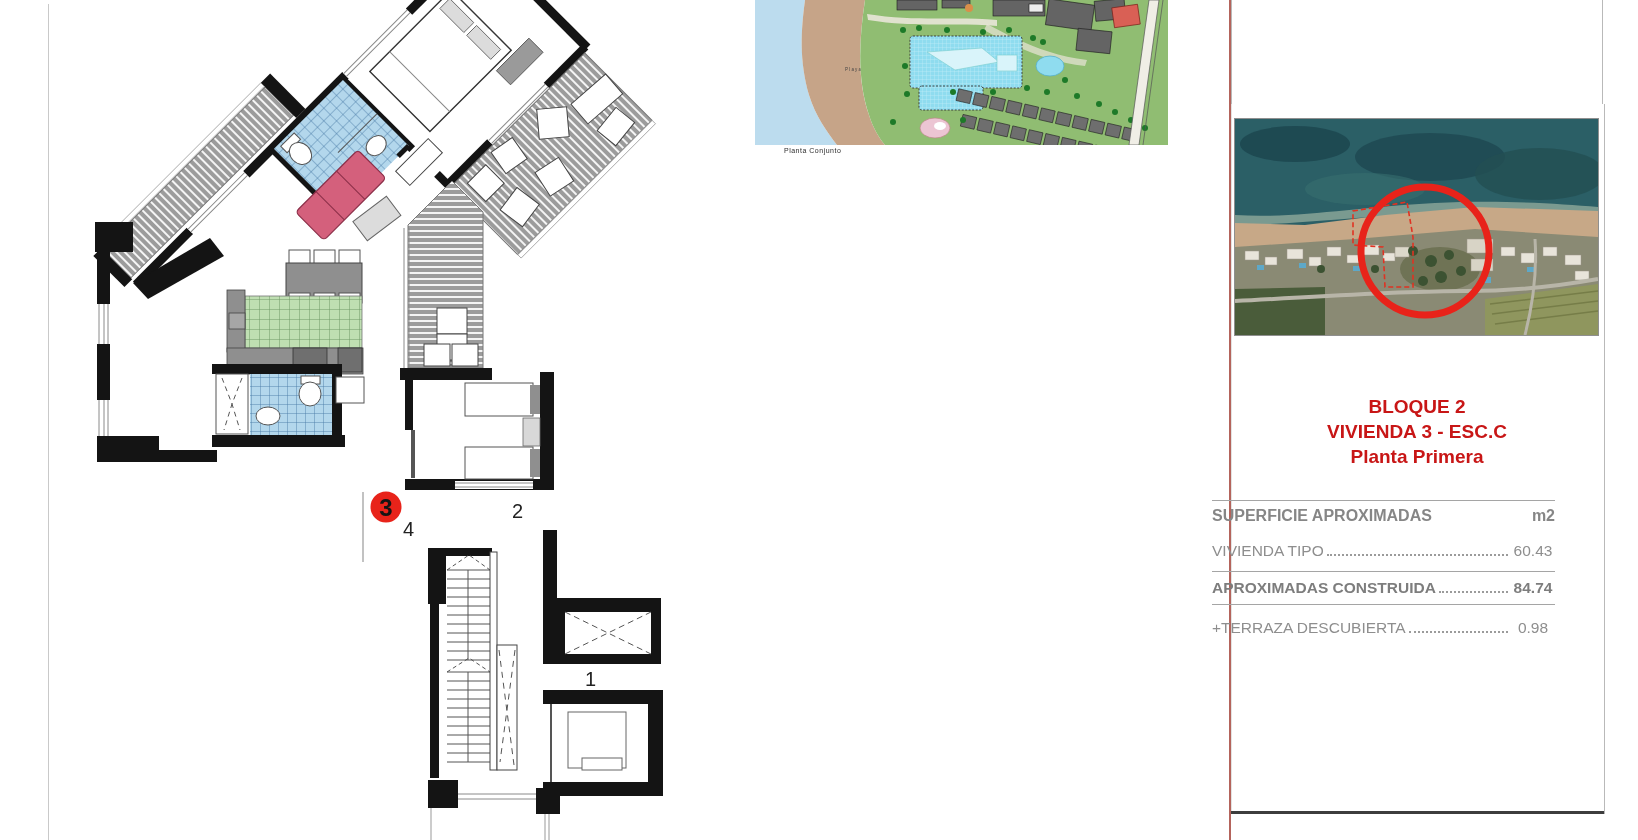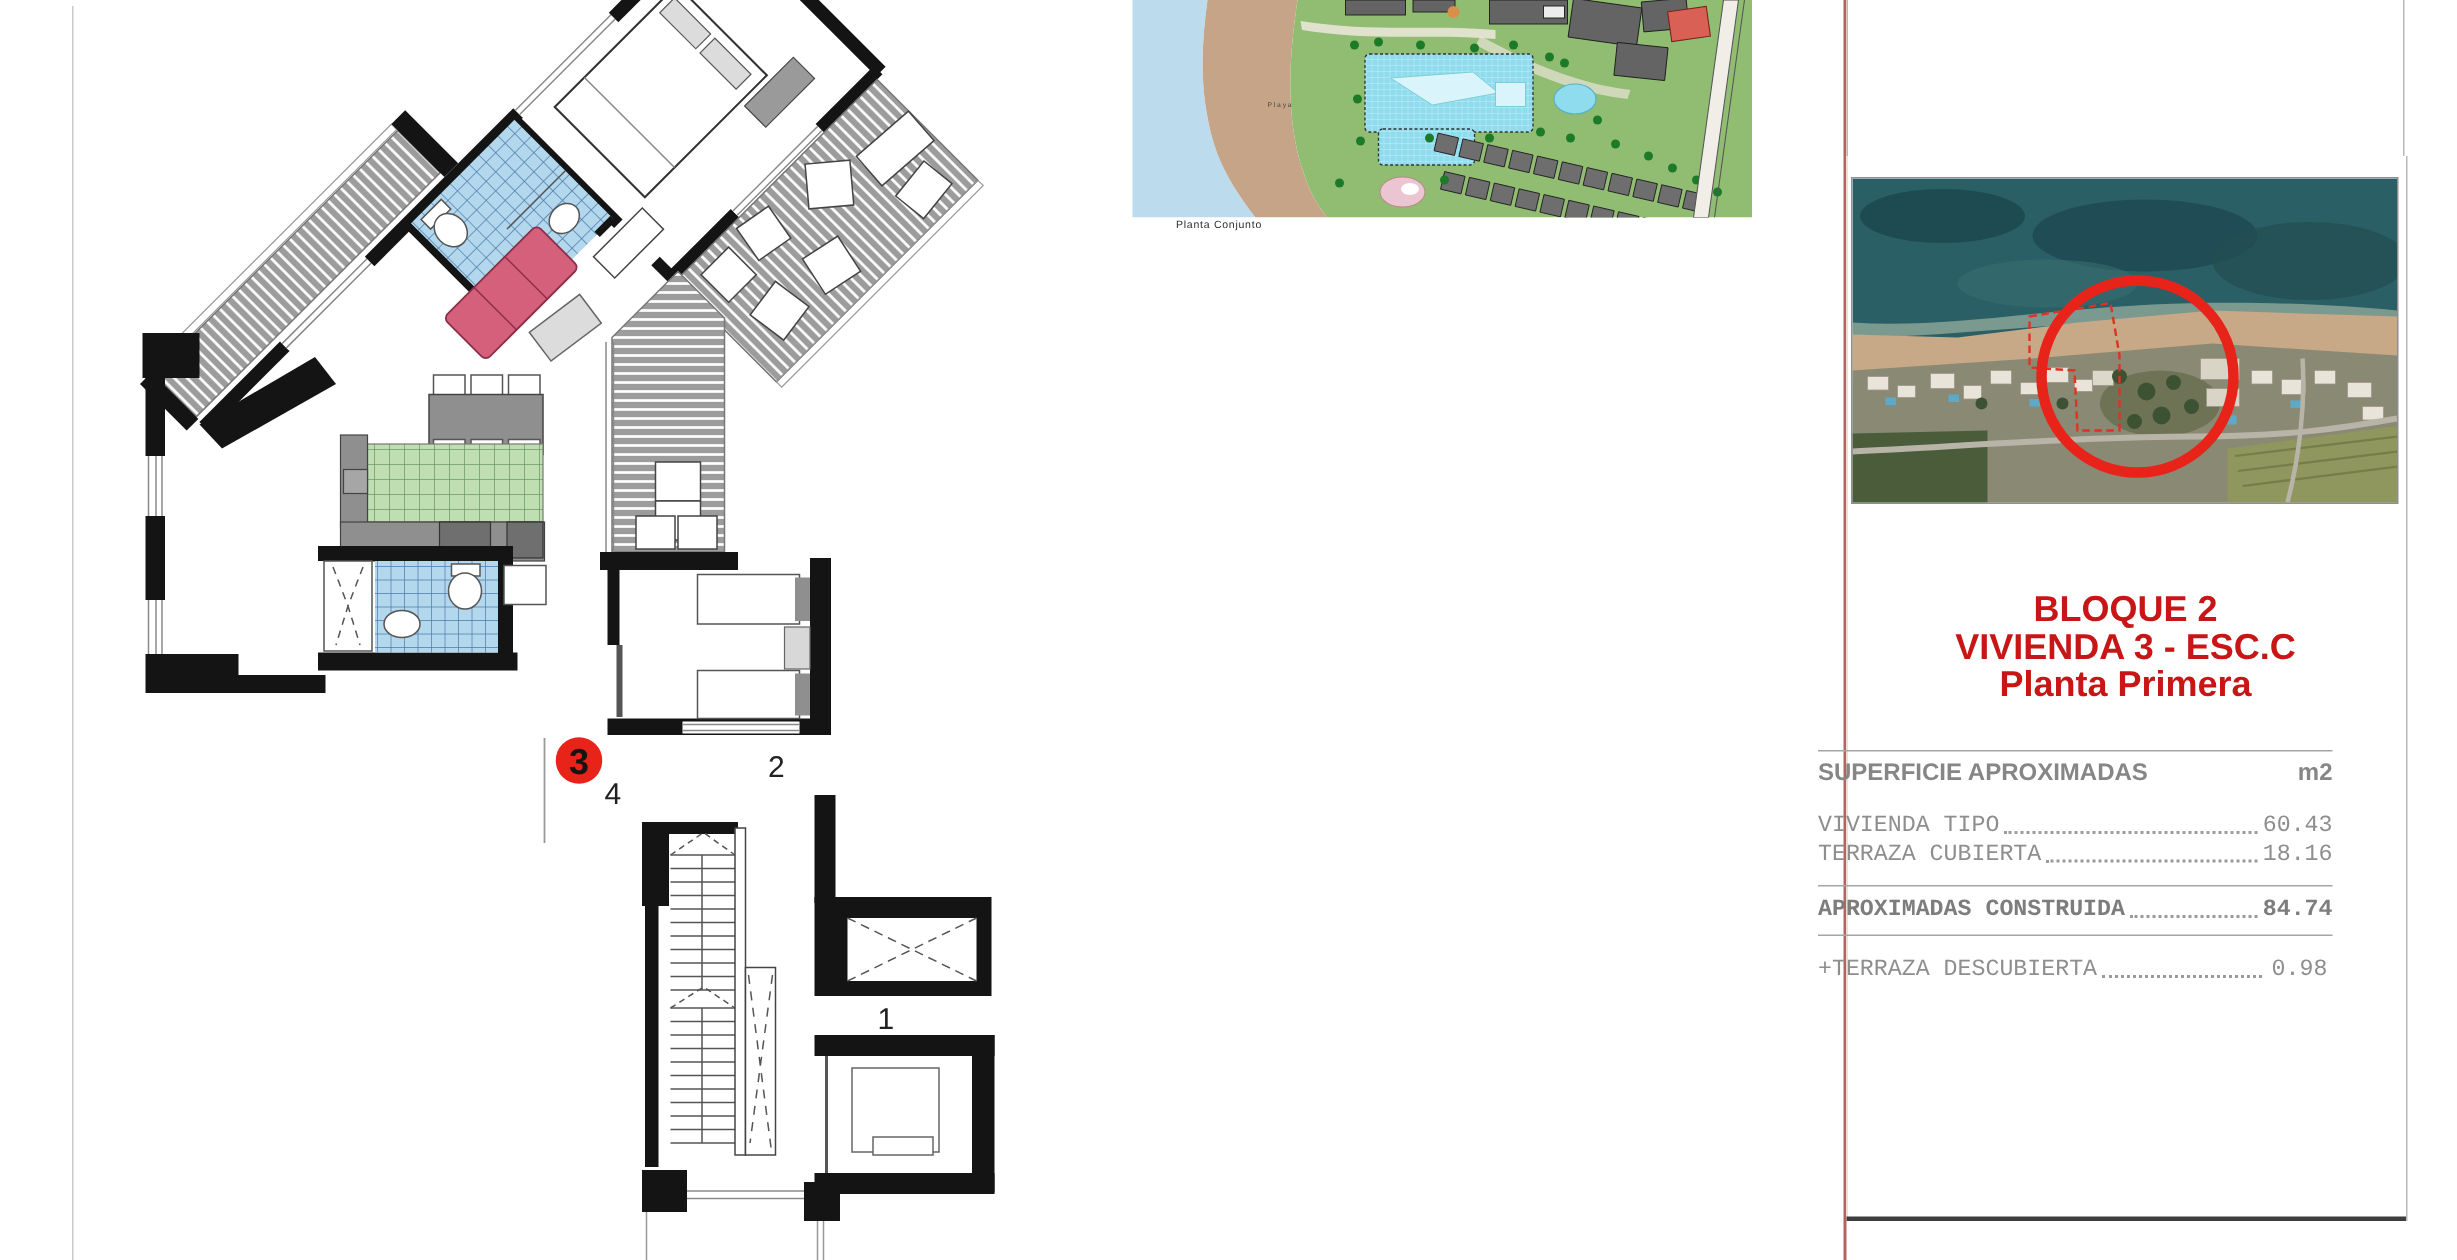--- a/index.html
+++ b/index.html
@@ -8,24 +8,24 @@
   .abs{position:absolute;}
   
   #sheet-edge{left:48px;top:4px;width:1px;height:836px;background:#c9c9c9;}
   
   #red-divider{left:1229px;top:0;width:2px;height:840px;}
   
   #top-box{left:1231px;top:-8px;width:370px;height:116px;border:1px solid #b9b9b9;background:#fff;}
   #panel{left:1231px;top:104px;width:372px;height:710px;border-right:1px solid #b9b9b9;border-left:1px solid #e3e3e3;background:#fff;}
   #panel-bottom{left:1231px;top:811px;width:373px;height:3px;background:#3d3d3d;}
   #aerial-wrap{left:1234px;top:118px;width:363px;height:216px;border:1px solid #8f8f8f;}
-  #panel-title{left:1231px;top:394px;width:372px;text-align:center;font-weight:bold;font-size:24px;line-height:25px;}
+  #panel-title{left:1231px;top:394px;width:372px;text-align:center;font-weight:bold;font-size:19px;line-height:25px;}
   #surface-table{left:1212px;top:500px;width:343px;font-size:15.5px;color:#8e8e8e;}
   .rule{border-top:1px solid #a5a5a5;height:0;margin:0;}
-  .srow{display:flex;align-items:flex-end;line-height:19px;white-space:nowrap;font-family:Liberation Mono, monospace;}
+  .srow{display:flex;align-items:flex-end;line-height:19px;white-space:nowrap;}
   .srow .leader{flex:1;border-bottom:2px dotted #9b9b9b;margin:0 3px 4px 3px;min-width:10px;}
   .srow .val{text-align:center;min-width:44px;}
   .hdr{display:flex;justify-content:space-between;font-weight:bold;color:#868686;font-size:16px;margin:6px 0 2px 0;}
   .tot{font-weight:bold;color:#7d7d7d;}
   #siteplan-caption{left:784px;top:147px;font-size:7px;color:#2c2c2c;letter-spacing:.5px;}
   svg text{font-family:"Liberation Sans", sans-serif;}
 </style>
 </head>
 <body>
 
@@ -431,25 +431,20 @@
   <div class="hdr">
     <span>SUPERFICIE APROXIMADAS</span>
     <span>m2</span>
   </div>
   <div style="height:14px"></div>
   <div class="srow">
     <span>VIVIENDA TIPO</span>
     <span class="leader"></span>
     <span class="val">60.43</span>
   </div>
-  <div class="srow">
-    <span>TERRAZA CUBIERTA</span>
-    <span class="leader"></span>
-    <span class="val">18.16</span>
-  </div>
   <div style="height:11px"></div>
   <div class="rule"></div>
   <div class="srow tot" style="margin-top:6px">
     <span>APROXIMADAS CONSTRUIDA</span>
     <span class="leader"></span>
     <span class="val">84.74</span>
   </div>
   <div style="height:7px"></div>
   <div class="rule"></div>
   <div class="srow" style="margin-top:13px">

